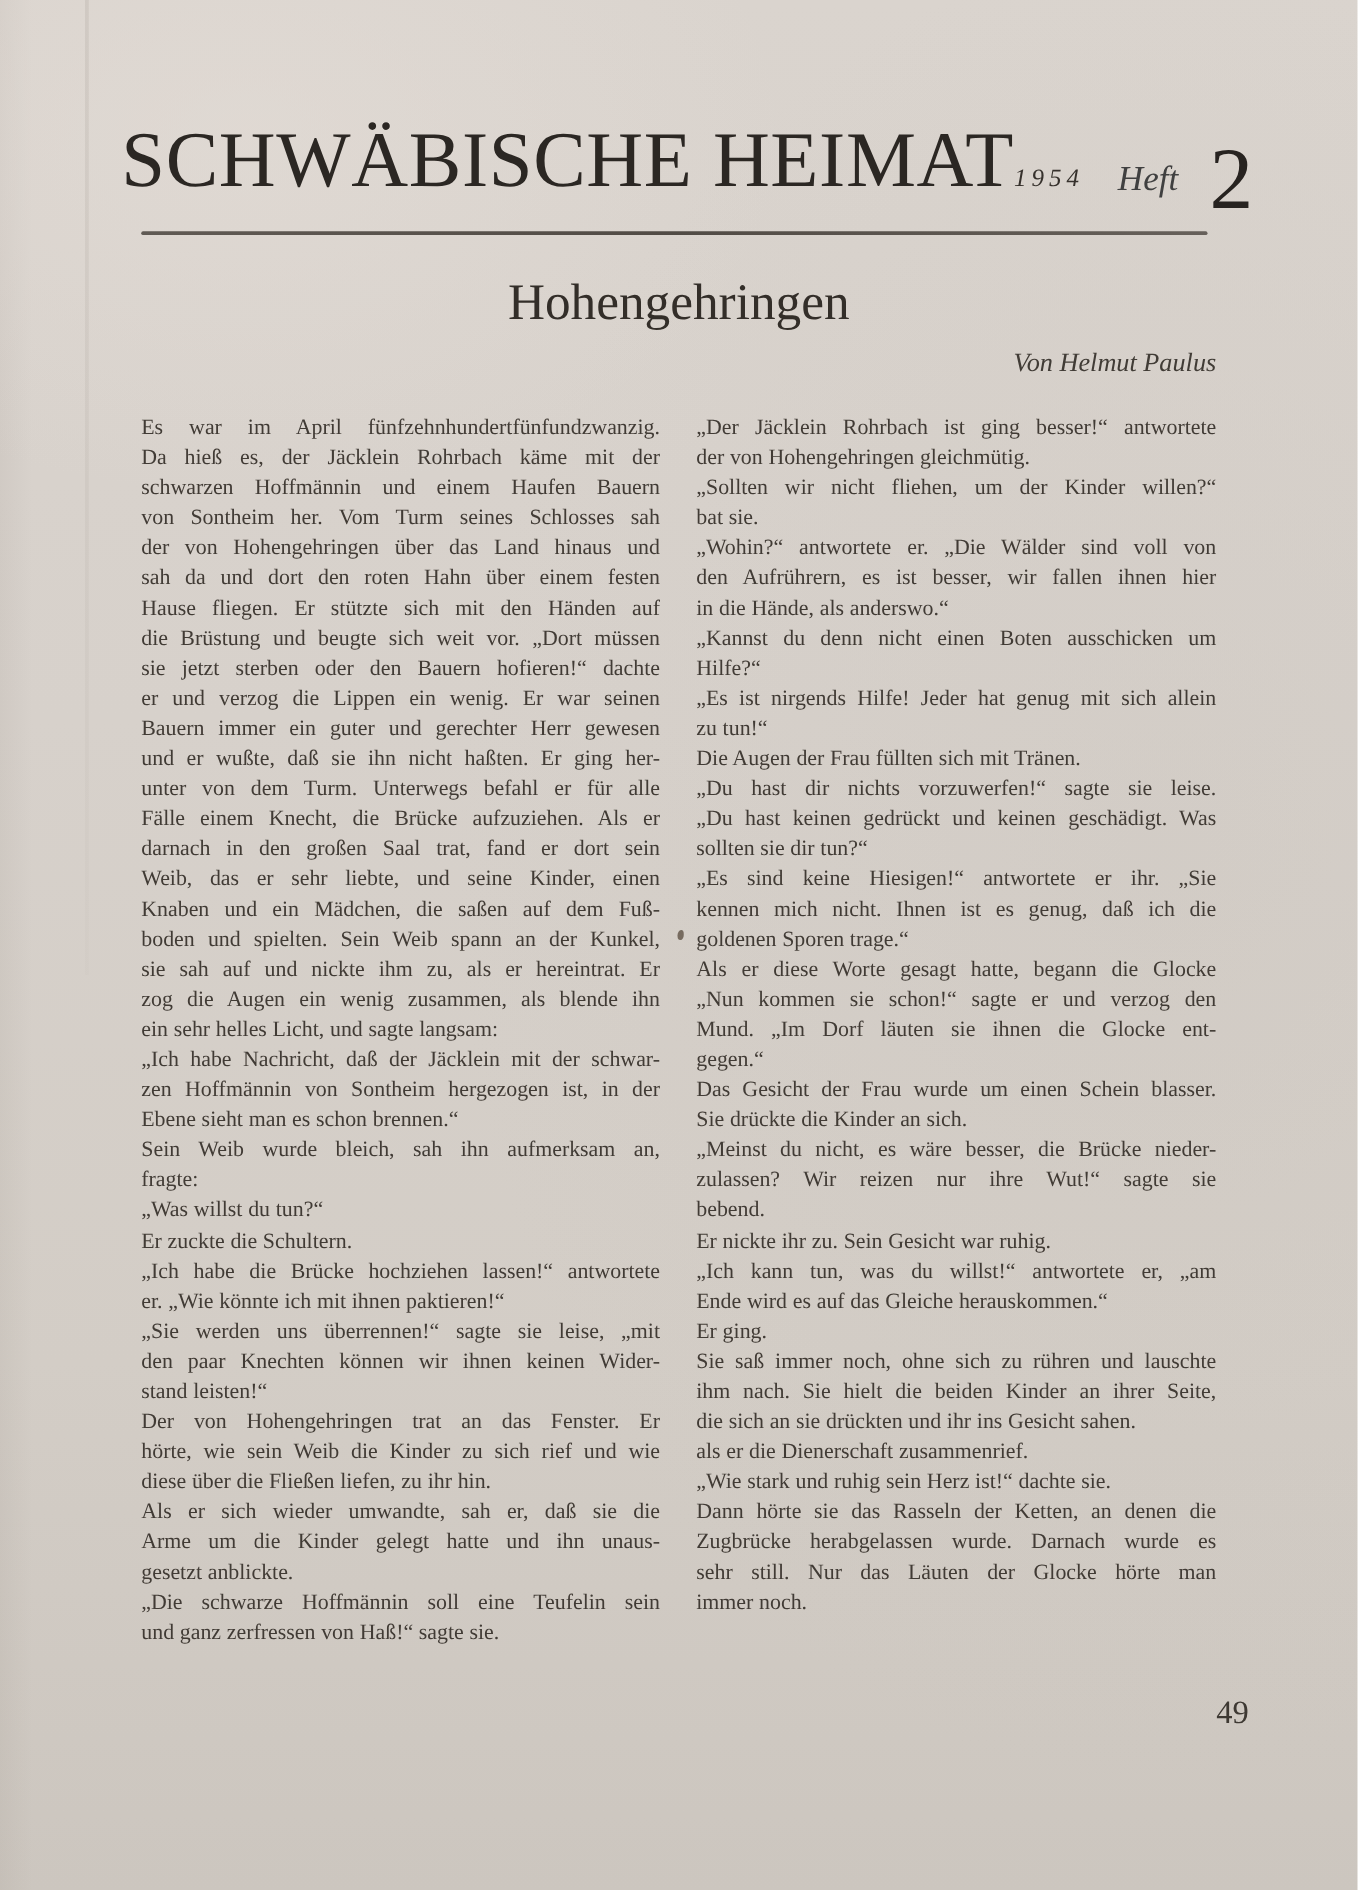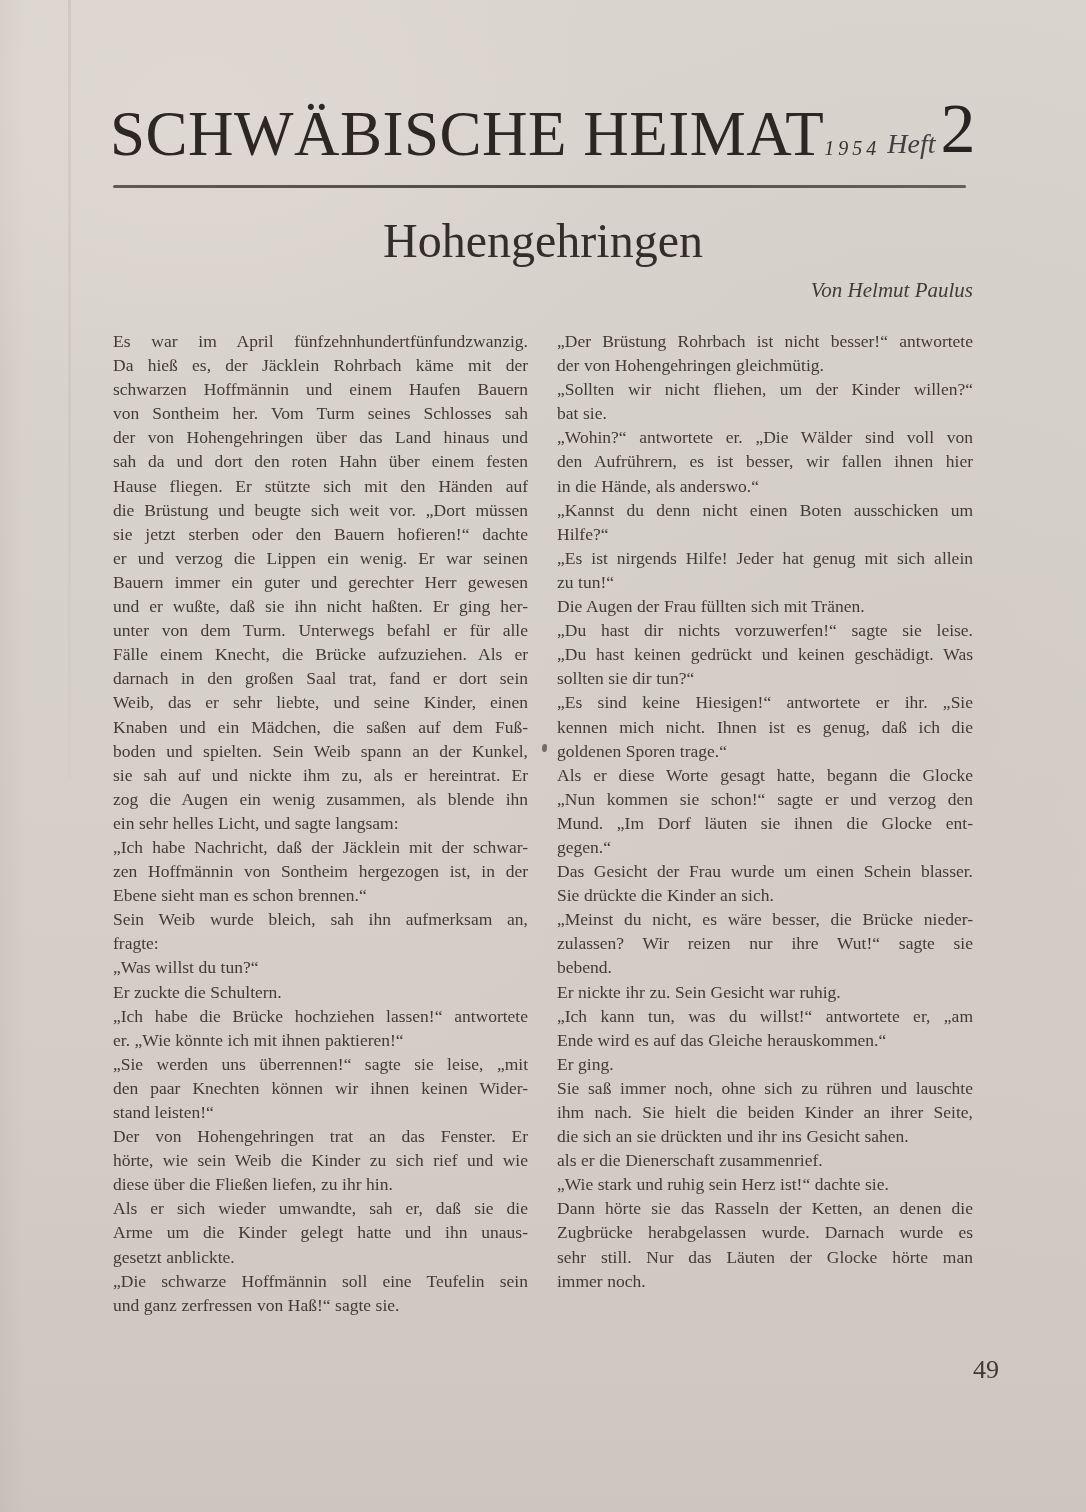--- a/index.html
+++ b/index.html
@@ -13,35 +13,35 @@
       radial-gradient(ellipse 620px 420px at 18% 7%, rgba(228,221,215,0.55), rgba(228,221,215,0) 70%),
       radial-gradient(ellipse 760px 980px at 86% 46%, rgba(201,195,188,0.30), rgba(201,195,188,0) 75%),
       linear-gradient(90deg, rgba(110,100,90,0.07) 0px, rgba(110,100,90,0.0) 26px),
       linear-gradient(180deg, #dad4ce 0%, #d7d1cb 38%, #d3cdc6 72%, #ccc6bf 100%);
     color: #403a34;
   }
 
   
   .masthead {
     position: absolute;
-    left: 110px; top: 97px;
+    left: 97px; top: 97px;
     width: 860px;
     display: flex;
     align-items: baseline;
     justify-content: space-between;
     white-space: nowrap;
   }
   .journal-title {
     font-size: 63px;
     line-height: 63px;
     letter-spacing: 0.5px;
     color: #2b2723;
     font-weight: 400;
   }
-  .issue-group { display: flex; align-items: flex-end; }
+  .issue-group { display: flex; align-items: center; gap: 20px; }
   .issue-year {
     font-style: italic;
     font-size: 20px;
     letter-spacing: 4px;
     color: #36312c;
   }
   .issue-label {
     font-style: italic;
     font-size: 28px;
     margin-left: 7px;
@@ -60,21 +60,21 @@
     background: linear-gradient(90deg, rgba(74,68,62,0.85), rgba(74,68,62,0.95) 50%, rgba(74,68,62,0.8));
     border-radius: 2px;
   }
 
   
   .article-title {
     position: absolute;
     left: 113px; top: 219px;
     width: 860px;
     text-align: center;
-    font-size: 48px;
+    font-size: 41px;
     line-height: 44px;
     color: #332e29;
     font-weight: 400;
   }
   .byline {
     position: absolute;
     left: 113px; top: 278px;
     width: 860px;
     text-align: right;
     font-style: italic;
@@ -191,21 +191,21 @@
       <div class="line j">Der von Hohengehringen trat an das Fenster. Er</div>
       <div class="line j">hörte, wie sein Weib die Kinder zu sich rief und wie</div>
       <div class="line">diese über die Fließen liefen, zu ihr hin.</div>
       <div class="line j">Als er sich wieder umwandte, sah er, daß sie die</div>
       <div class="line j">Arme um die Kinder gelegt hatte und ihn unaus-</div>
       <div class="line">gesetzt anblickte.</div>
       <div class="line j">„Die schwarze Hoffmännin soll eine Teufelin sein</div>
       <div class="line">und ganz zerfressen von Haß!“ sagte sie.</div>
     </div>
   <div class="col col-right" id="col-right">
-      <div class="line j">„Der Brüstung Rohrbach ist nicht besser!“ antwortete</div>
+      <div class="line j">„Der Jäcklein Rohrbach ist ging besser!“ antwortete</div>
       <div class="line">der von Hohengehringen gleichmütig.</div>
       <div class="line j">„Sollten wir nicht fliehen, um der Kinder willen?“</div>
       <div class="line">bat sie.</div>
       <div class="line j">„Wohin?“ antwortete er. „Die Wälder sind voll von</div>
       <div class="line j">den Aufrührern, es ist besser, wir fallen ihnen hier</div>
       <div class="line">in die Hände, als anderswo.“</div>
       <div class="line j">„Kannst du denn nicht einen Boten ausschicken um</div>
       <div class="line">Hilfe?“</div>
       <div class="line j">„Es ist nirgends Hilfe! Jeder hat genug mit sich allein</div>
       <div class="line">zu tun!“</div>

